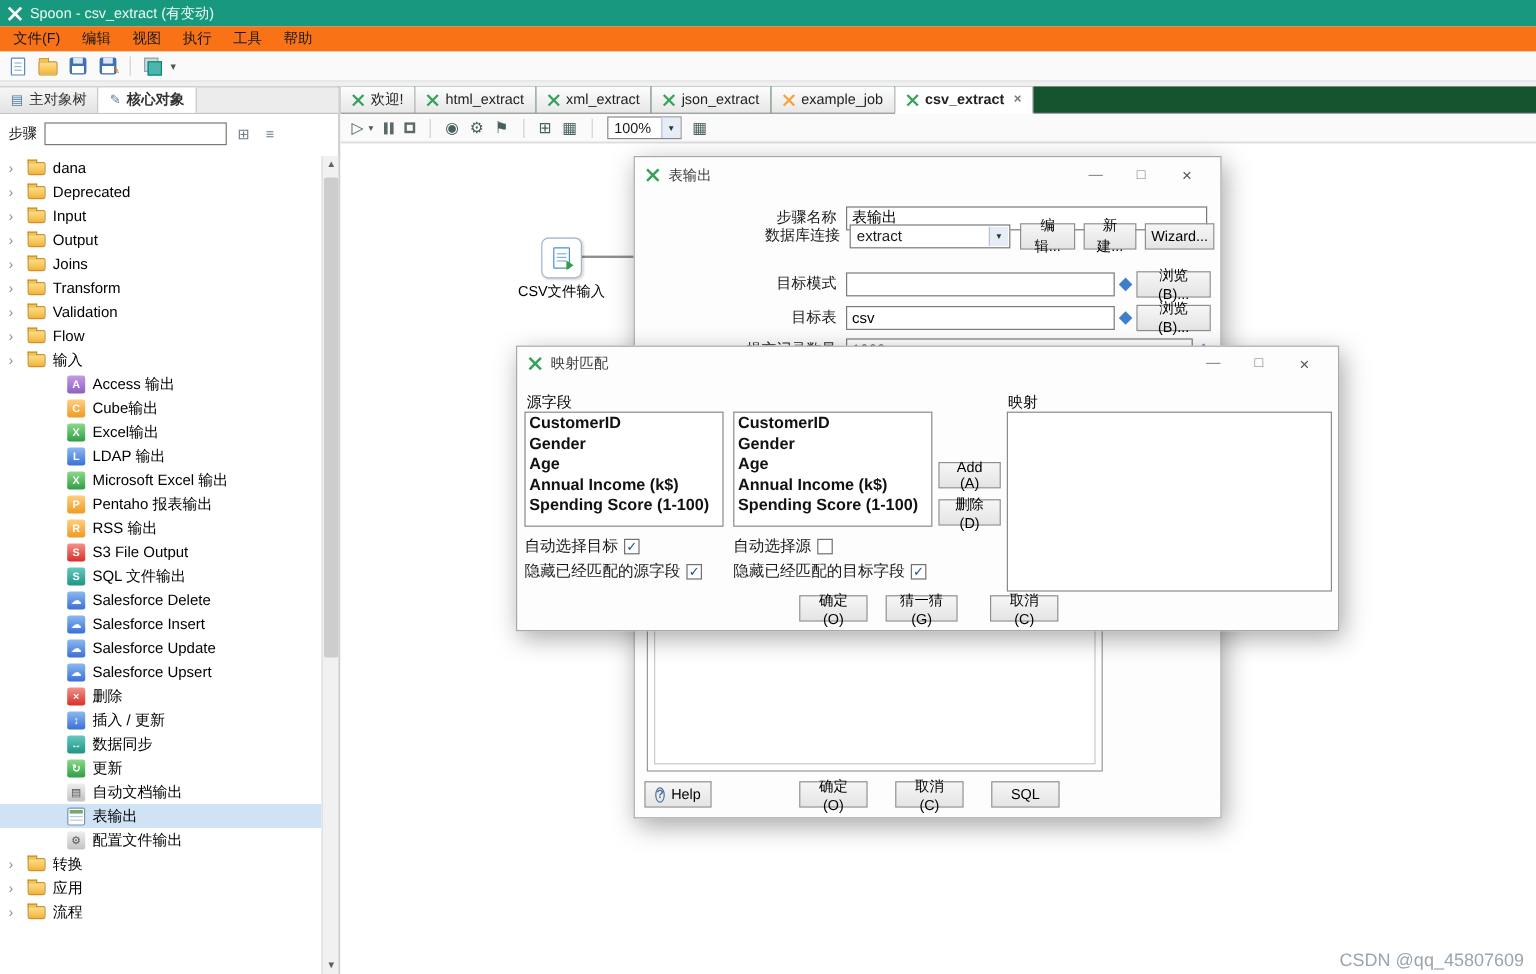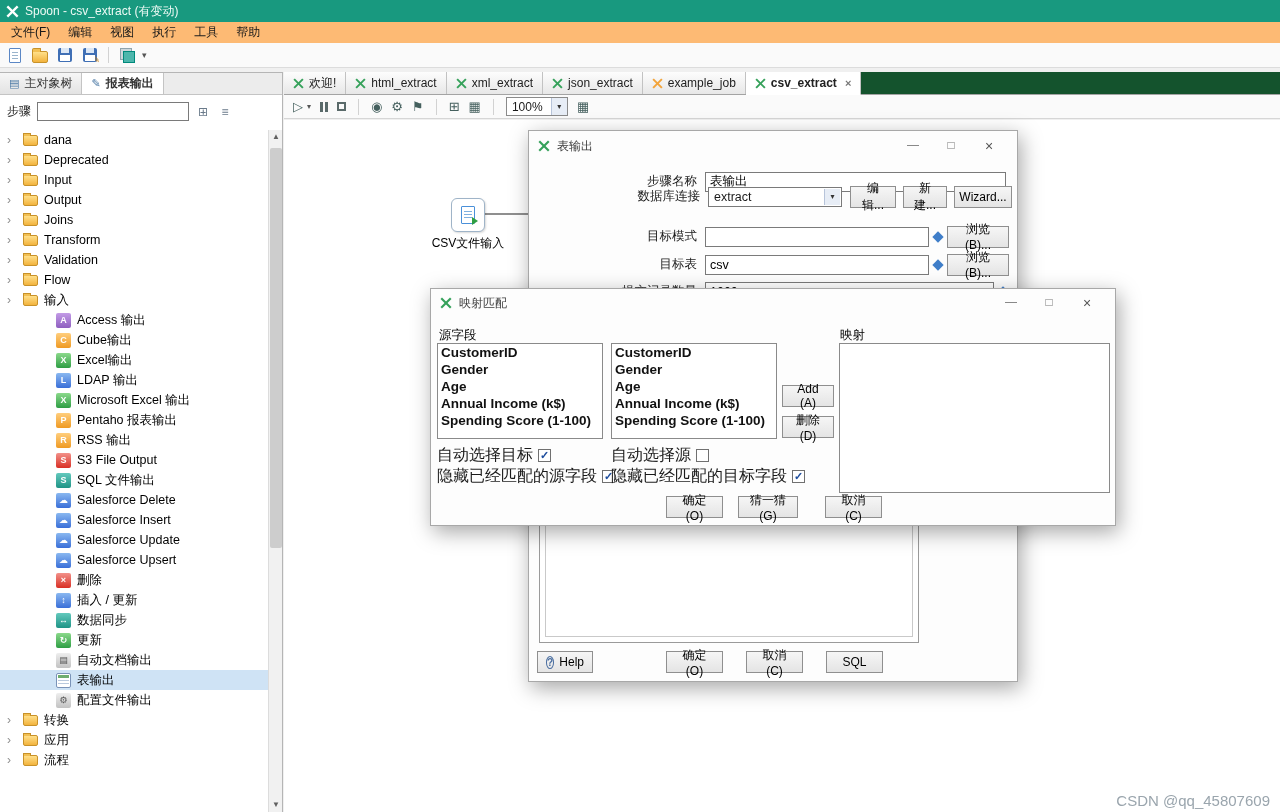--- a/index.html
+++ b/index.html
@@ -1,21 +1,21 @@
 <!DOCTYPE html>
 <html><head>
 <meta charset="utf-8">
 <style>
   * { margin:0; padding:0; box-sizing:border-box; }
   html,body { width:1280px; height:812px; }
   body { font-family:"Liberation Sans","DejaVu Sans",sans-serif; font-size:12px; color:#1a1a1a; background:#f0f0f0; position:relative; overflow:hidden; }
 
   
   .titlebar { position:absolute; left:0; top:0; width:100%; height:22px; background:#18997f; color:#eefaf5; display:flex; align-items:center; gap:6px; padding:0 6px; }
-  .menubar { position:absolute; left:0; top:22px; width:100%; height:21px; background:#fdba74; display:flex; align-items:center; padding:0 2px; }
+  .menubar { position:absolute; left:0; top:22px; width:100%; height:21px; background:#f97316; display:flex; align-items:center; padding:0 2px; }
   .menu-item { padding:2px 9px; cursor:default; }
   .toolbar { position:absolute; left:0; top:43px; width:100%; height:25px; background:#fafafa; border-bottom:1px solid #dcdcdc; display:flex; align-items:center; gap:5px; padding:0 5px; }
   .tb-sep { width:1px; height:16px; background:#d2d2d2; margin:0 3px; }
   .tb-btn { width:20px; height:20px; display:flex; align-items:center; justify-content:center; }
 
   .ic-page { width:12px; height:15px; background:#fff; border:1px solid #5b87c5; border-radius:1px; position:relative; }
   .ic-page::after { content:""; position:absolute; left:2px; top:3px; width:6px; height:1px; background:#9ab4cc; box-shadow:0 3px 0 #9ab4cc,0 6px 0 #9ab4cc; }
   .ic-folder { width:16px; height:12px; background:linear-gradient(#ffe08a,#f2b33d); border:1px solid #c8922a; border-radius:1px 2px 2px 2px; position:relative; margin-top:3px; }
   .ic-folder::before { content:""; position:absolute; left:-1px; top:-4px; width:7px; height:3px; background:#f2c053; border:1px solid #c8922a; border-bottom:none; border-radius:2px 1px 0 0; }
   .ic-disk { width:14px; height:14px; background:#3f6fb5; border-radius:2px; position:relative; }
@@ -109,21 +109,21 @@
   .to-grid-inner { position:absolute; left:5px; top:5px; right:5px; bottom:5px; border:1px solid #c9c9c9; }
   .dlg-table .footer-btn { position:absolute; bottom:8px; height:22px; }
   .help-ic { width:13px; height:13px; border-radius:50%; border:1px solid #4a6ea0; color:#4a6ea0; font-size:10px; display:inline-flex; align-items:center; justify-content:center; font-weight:bold; margin-right:5px; }
 
   
   .dlg-map { left:430px; top:288px; width:686px; height:238px; z-index:30; }
   .dlg-map .dlg-title { height:28px; }
   .map-label { position:absolute; font-size:12.5px; color:#000; }
   .listbox { position:absolute; border:1px solid #8a8a8a; background:#fff; overflow:hidden; padding:1px 3px; }
   .listbox .li { height:17px; font-size:13.5px; font-weight:bold; color:#111; white-space:nowrap; }
-  .cb-row { position:absolute; display:flex; align-items:center; gap:5px; height:16px; font-size:16px;font-family:Liberation Serif, serif; }
+  .cb-row { position:absolute; display:flex; align-items:center; gap:5px; height:16px; font-size:13px; }
   .cb { width:13px; height:13px; border:1px solid #707070; background:#fff; display:inline-flex; align-items:center; justify-content:center; font-size:11px; font-weight:bold; color:#1f4e9e; }
   .cb.checked::after { content:"✓"; }
   .map-btn { position:absolute; height:22px; }
 
   svg { display:block; }
 </style>
 </head>
 <body>
 
 <div class="titlebar">
@@ -170,21 +170,21 @@
 </div>
 
 <div class="left-panel">
   <div class="lp-tabs">
     <div class="lp-tab">
       <span class="lp-tab-ic">▤</span>
       <span>主对象树</span>
     </div>
     <div class="lp-tab active">
       <span class="lp-tab-ic">✎</span>
-      <span>报表输出</span>
+      <span>核心对象</span>
     </div>
   </div>
   <div class="lp-search">
     <span>步骤</span>
     <input value="" style="">
     <span class="lp-tool">⊞</span>
     <span class="lp-tool">≡</span>
   </div>
 
   <div class="lp-tree">

